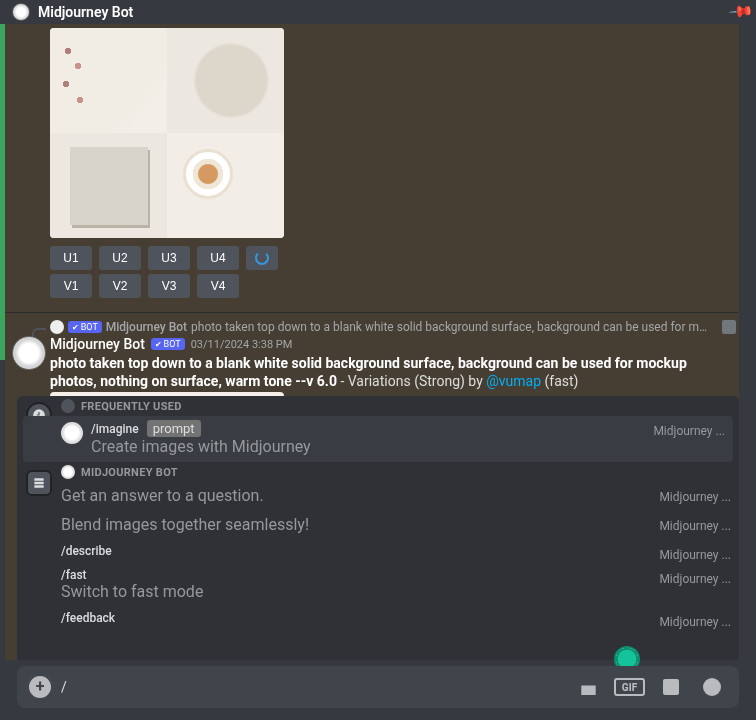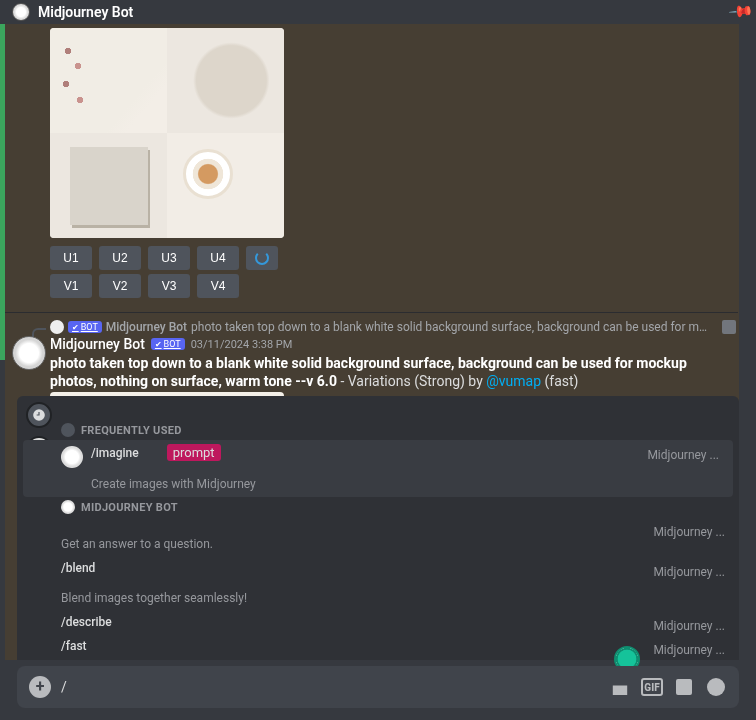--- a/index.html
+++ b/index.html
@@ -72,21 +72,21 @@
 }
 .btn.cycle { width:32px; display:flex; align-items:center; justify-content:center; }
 .cycle-icon { width:14px; height:14px; border:2px solid #3498db; border-top-color:transparent; border-radius:50%; }
 
 .divider { position:absolute; top:288px; left:0; right:18px; height:1px; background:#2b2c30;}
 
 
 .reply-line { position:absolute; top:296px; left:50px; right:20px; display:flex; align-items:center; font-size:12px; color:#a3a6aa; gap:4px;}
 .reply-spine { position:absolute; top:304px; left:32px; width:14px; height:22px; border-left:2px solid #4f545c; border-top:2px solid #4f545c; border-top-left-radius:6px;}
 .mini-av { width:14px; height:14px; border-radius:50%; background:#eee; display:inline-block;}
-.bot-tag { background:#5865f2; color:#fff; font-size:9px; padding:1px 4px; border-radius:3px; display:inline-flex; align-items:center; gap:2px;text-decoration:underline;}
+.bot-tag { background:#5865f2; color:#fff; font-size:9px; padding:1px 4px; border-radius:3px; display:inline-flex; align-items:center; gap:2px;}
 .bot-tag::before { content:"✔"; font-size:8px;}
 .reply-name { color:#a3a6aa; font-weight:500;}
 .reply-text { color:#a3a6aa; white-space:nowrap; overflow:hidden; text-overflow:ellipsis; flex:1;}
 .reply-img-icon { width:14px; height:14px; background:#72767d; border-radius:2px; margin-left:6px; flex-shrink:0;}
 
 
 .main-av { position:absolute; top:312px; left:12px; width:34px; height:34px; border-radius:50%; background:radial-gradient(circle,#fff 42%, #d5d5d5 60%); border:1px solid #666;}
 .msg-head { position:absolute; top:312px; left:50px; display:flex; align-items:center; gap:6px; font-size:14px;}
 .msg-author { color:#fff; font-weight:500;}
 .msg-time { color:#a3a6aa; font-size:11px;}
@@ -96,21 +96,21 @@
 .partial-img { position:absolute; top:368px; left:50px; width:234px; height:26px; background:#f4f0e9; border-radius:4px 4px 0 0;}
 .partial-img::before { content:""; position:absolute; left:6px; bottom:0; width:20px; height:16px;
   background:radial-gradient(circle at 50% 30%, #5a6a3c 0 30%, transparent 32%),
              linear-gradient(#5a6a3c,#5a6a3c);
   border-radius:3px 3px 0 0;
 }
 
 
 .popup {
   position:absolute; left:17px; right:17px; top:396px; height:264px;
-  background:#2f3136; border-radius:6px 6px 0 0; padding:24px 0;
+  background:#2f3136; border-radius:6px 6px 0 0; padding:0 0;
   overflow:hidden;
 }
 .side-icons { position:absolute; left:5px; top:6px; display:flex; flex-direction:column; gap:8px; align-items:center; width:34px;}
 .side-icon { width:26px; height:26px; border-radius:50%; background:#4f545c; border:2px solid #202225; display:flex; align-items:center; justify-content:center;}
 .side-icon.sq { border-radius:6px; }
 .side-icon svg { width:14px; height:14px; fill:#dcddde;}
 .side-icon.mj { background:radial-gradient(circle,#fff 42%,#ddd 60%); }
 
 .section-header { display:flex; align-items:center; gap:6px; padding:3px 10px 3px 44px; }
 .section-header .si { width:14px; height:14px; border-radius:50%; background:#4f545c; }
@@ -119,34 +119,34 @@
 .cmd {
   padding:4px 14px 6px 44px; display:flex; flex-direction:column; position:relative;
   cursor:pointer;
 }
 .cmd.sel { background:#393c42; border-radius:4px; margin:0 6px; padding-left:38px;}
 .cmd-av { position:absolute; left:44px; top:6px; width:22px; height:22px; border-radius:50%; background:radial-gradient(circle,#fff 42%,#ddd 60%);}
 .cmd.sel .cmd-av { left:38px; }
 .cmd.with-av .cmd-line1, .cmd.with-av .cmd-desc { padding-left:30px;}
 .cmd-line1 { display:flex; align-items:center; gap:8px;}
 .cmd-name { font-size:12px; color:#dcddde; font-weight:500;}
-.cmd-param { font-size:13px; color:#dcddde; background:#be185d; padding:1px 6px; border-radius:3px;margin-left:20px;}
-.cmd-desc { font-size:12px; color:#96989d; margin-top:16px;}
-.cmd-src { position:absolute; right:14px; top:8px; font-size:12px; color:#96989d;}
+.cmd-param { font-size:13px; color:#dcddde; background:#737373; padding:1px 6px; border-radius:3px;}
+.cmd-desc { font-size:16px; color:#96989d; margin-top:0;}
+.cmd-src { position:absolute; right:8px; top:8px; font-size:12px; color:#96989d;}
 
 
 .input-bar {
   position:absolute; left:17px; right:17px; bottom:12px; height:42px;
   background:#40444b; border-radius:8px; display:flex; align-items:center; padding:0 12px; gap:10px;
 }
 .plus-btn { width:22px; height:22px; border-radius:50%; background:#b9bbbe; display:flex; align-items:center; justify-content:center; cursor:pointer;}
 .plus-btn::before { content:"+"; color:#40444b; font-weight:700; font-size:16px; line-height:1;}
 .input-text { flex:1; color:#dcddde; font-size:14px;}
 .input-icons { display:flex; gap:10px; align-items:center;}
-.iicon { width:22px; height:18px; display:flex; align-items:center; justify-content:center; cursor:pointer;}
+.iicon { width:31px; height:18px; display:flex; align-items:center; justify-content:center; cursor:pointer;}
 .iicon.gift::before { content:""; width:18px; height:16px; background:#b9bbbe; clip-path: polygon(10% 40%,90% 40%,90% 100%,10% 100%);}
 .iicon.gif { font-size:10px; font-weight:800; color:#b9bbbe; border:2px solid #b9bbbe; border-radius:3px; padding:0 2px;}
 .iicon.sticker::before { content:""; width:16px; height:16px; background:#b9bbbe; border-radius:2px;}
 .iicon.emoji::before { content:""; width:18px; height:18px; background:#b9bbbe; border-radius:50%;}
 
 .grammarly { position:absolute; right:116px; bottom:48px; width:26px; height:26px; border-radius:50%;
   background:radial-gradient(circle,#15c39a 0 58%, #0e8e70 62% 70%, #fff 72%); border:2px solid #0e8e70;}
 </style>
 </head>
 <body>
@@ -241,23 +241,20 @@
   <div class="section-header">
     <span class="si mj"></span>
     <span class="section-title">MIDJOURNEY BOT</span>
   </div>
 
   <div class="cmd">
     <div class="cmd-desc">Get an answer to a question.</div>
     <div class="cmd-src">Midjourney ...</div>
   </div>
   <div class="cmd">
-    <div class="cmd-line1">
-        <span class="cmd-name">/blend</span>
-      </div>
     <div class="cmd-desc">Blend images together seamlessly!</div>
     <div class="cmd-src">Midjourney ...</div>
   </div>
   <div class="cmd">
     <div class="cmd-line1">
         <span class="cmd-name">/describe</span>
       </div>
     <div class="cmd-src">Midjourney ...</div>
   </div>
   <div class="cmd">

